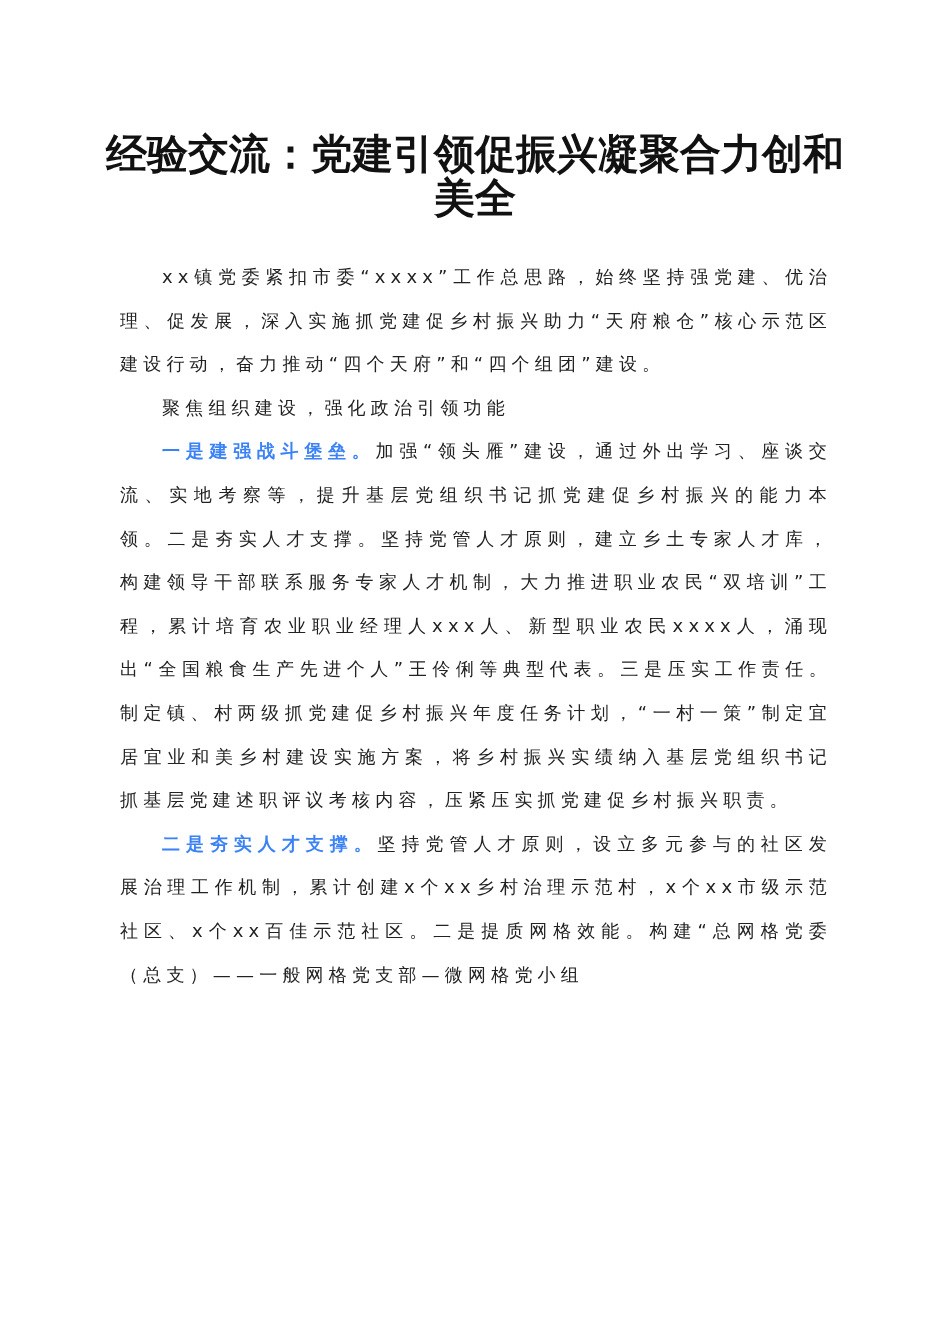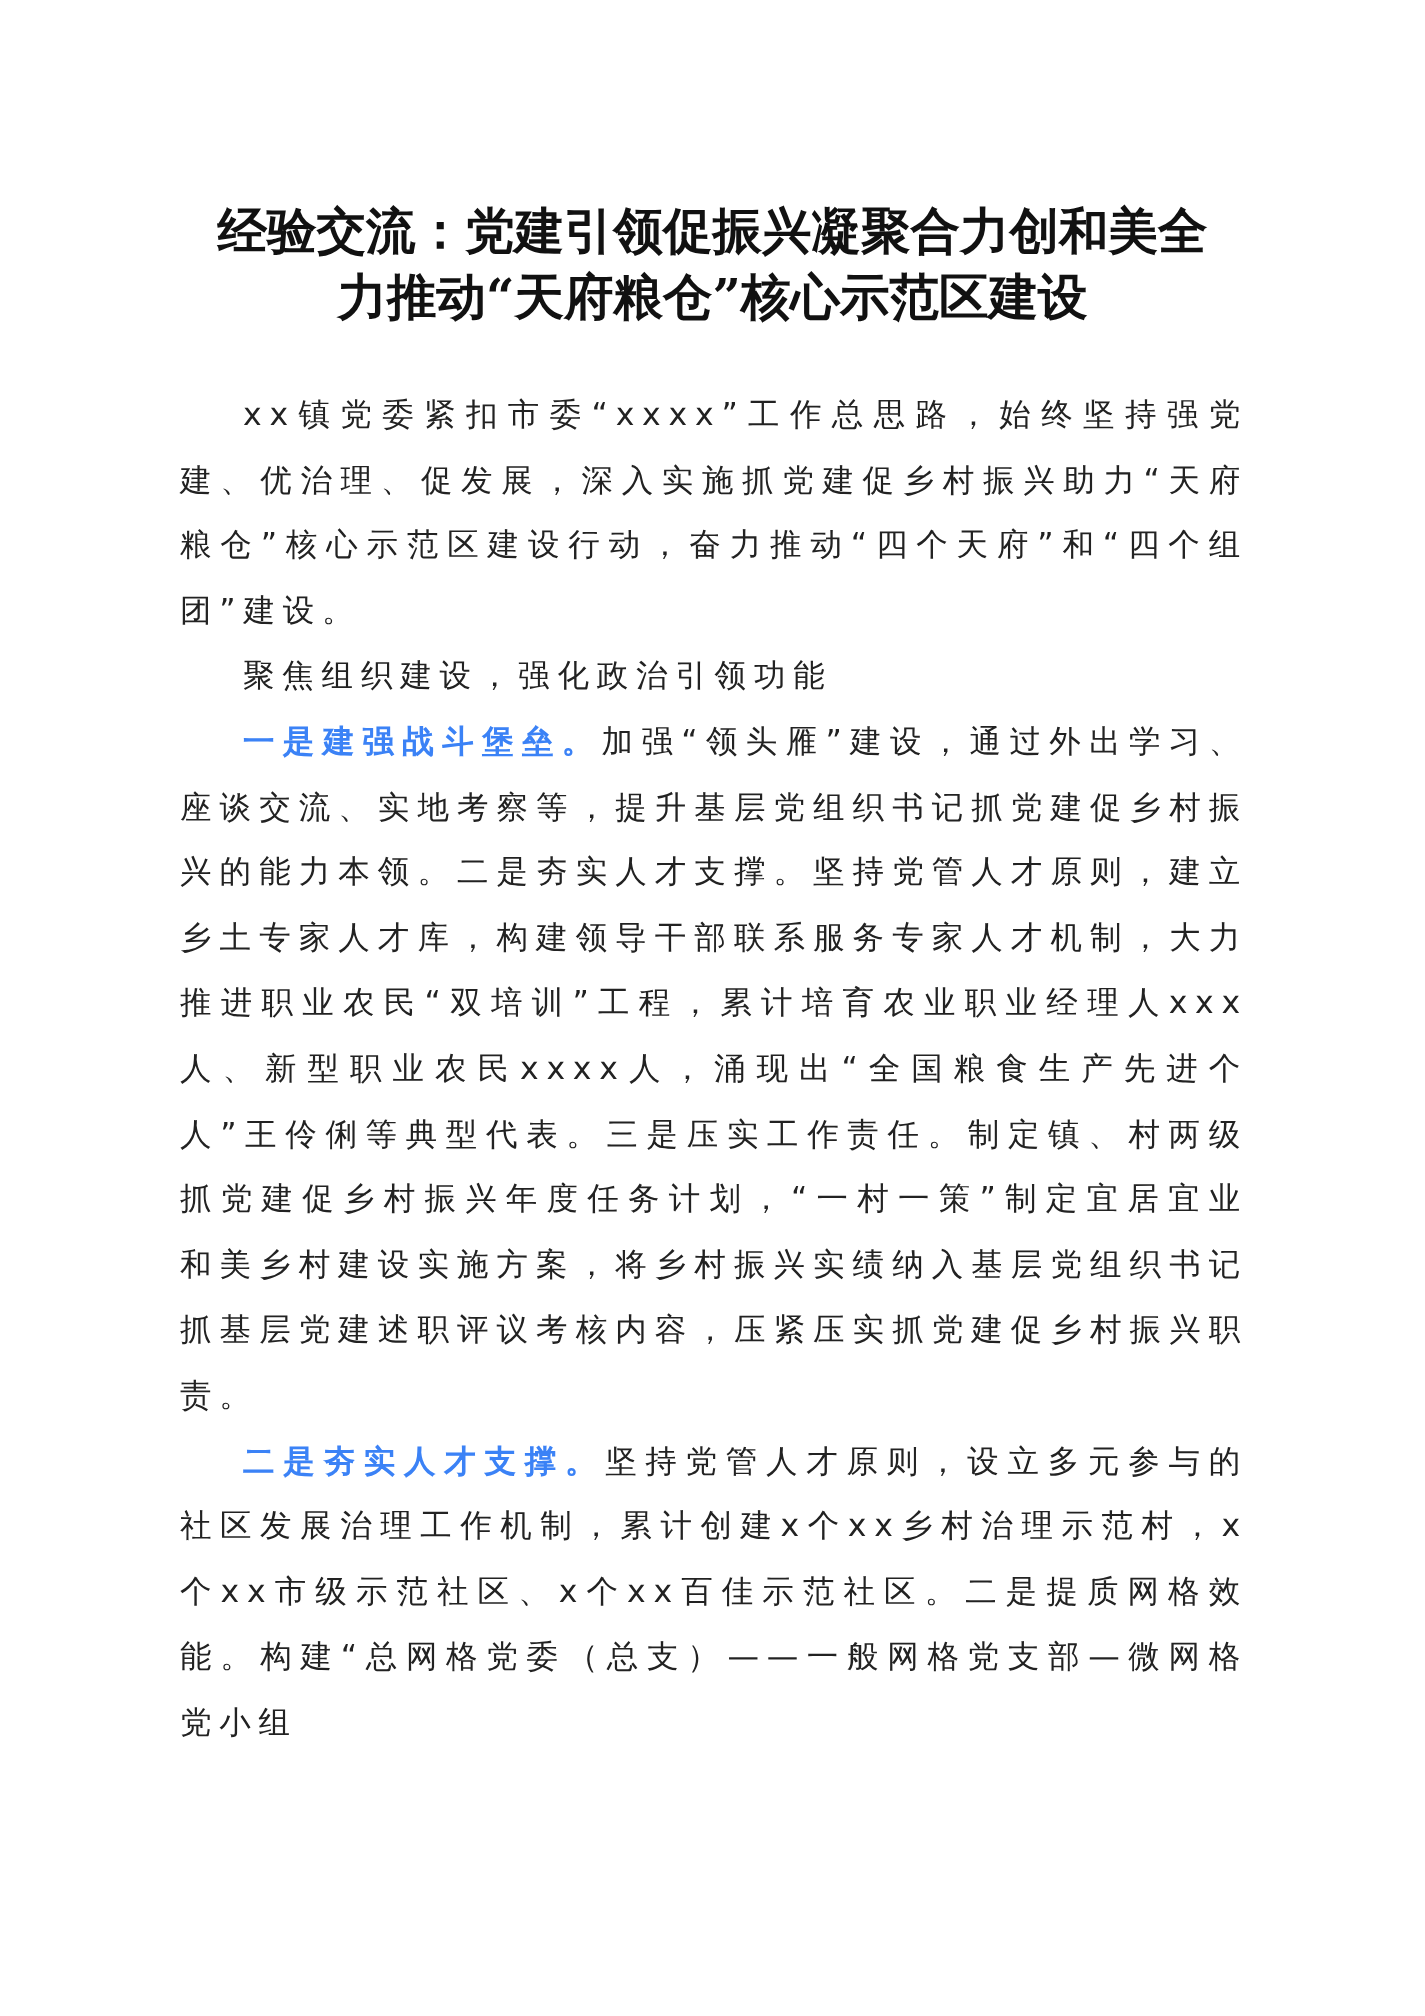--- a/index.html
+++ b/index.html
@@ -2,40 +2,39 @@
 <html><head>
   <meta charset="utf-8">
   <style>
     html, body { margin: 0; padding: 0; background: #ffffff; }
     body { width: 950px; height: 1344px; overflow: hidden; position: relative; }
     .page { position: absolute; left: 0; top: 0; width: 950px; height: 1344px; background: #fff; }
     .title {
       position: absolute; left: 100px; top: 132px; width: 750px;
       text-align: center;
       font-family: "DejaVu Serif", "Liberation Serif", serif;
-      font-weight: bold; font-size: 33px; line-height: 44px; color: #111;
+      font-weight: bold; font-size: 41px; line-height: 44px; color: #111;
       letter-spacing: 0px;
     }
     .body {
       position: absolute; left: 120px; top: 255px; width: 712px;
       font-family: "DejaVu Sans", "Liberation Sans", sans-serif;
-      font-size: 21px; line-height: 43.6px; color: #222;
+      font-size: 18px; line-height: 43.6px; color: #222;
       letter-spacing: 5.2px;
       text-align: justify;
     }
     .body p { margin: 0; text-indent: 42px; }
     .lead { font-weight: bold; color: #3b82f6; }
   </style>
 </head>
 <body>
 
 <div class="page">
   <div class="title">
     <div>经验交流：党建引领促振兴凝聚合力创和美全</div>
-    <div>力推动“天府粮仓”核心示范区建设</div>
   </div>
 
   <div class="body">
     <p><span class="lead"></span><span>xx镇党委紧扣市委“xxxx”工作总思路，始终坚持强党建、优治理、促发展，深入实施抓党建促乡村振兴助力“天府粮仓”核心示范区建设行动，奋力推动“四个天府”和“四个组团”建设。</span></p>
     <p><span class="lead"></span><span>聚焦组织建设，强化政治引领功能</span></p>
     <p><span class="lead">一是建强战斗堡垒。</span><span>加强“领头雁”建设，通过外出学习、座谈交流、实地考察等，提升基层党组织书记抓党建促乡村振兴的能力本领。二是夯实人才支撑。坚持党管人才原则，建立乡土专家人才库，构建领导干部联系服务专家人才机制，大力推进职业农民“双培训”工程，累计培育农业职业经理人xxx人、新型职业农民xxxx人，涌现出“全国粮食生产先进个人”王伶俐等典型代表。三是压实工作责任。制定镇、村两级抓党建促乡村振兴年度任务计划，“一村一策”制定宜居宜业和美乡村建设实施方案，将乡村振兴实绩纳入基层党组织书记抓基层党建述职评议考核内容，压紧压实抓党建促乡村振兴职责。</span></p>
     <p><span class="lead">二是夯实人才支撑。</span><span>坚持党管人才原则，设立多元参与的社区发展治理工作机制，累计创建x个xx乡村治理示范村，x个xx市级示范社区、x个xx百佳示范社区。二是提质网格效能。构建“总网格党委（总支）——一般网格党支部—微网格党小组</span></p>
   </div>
 </div>
 

